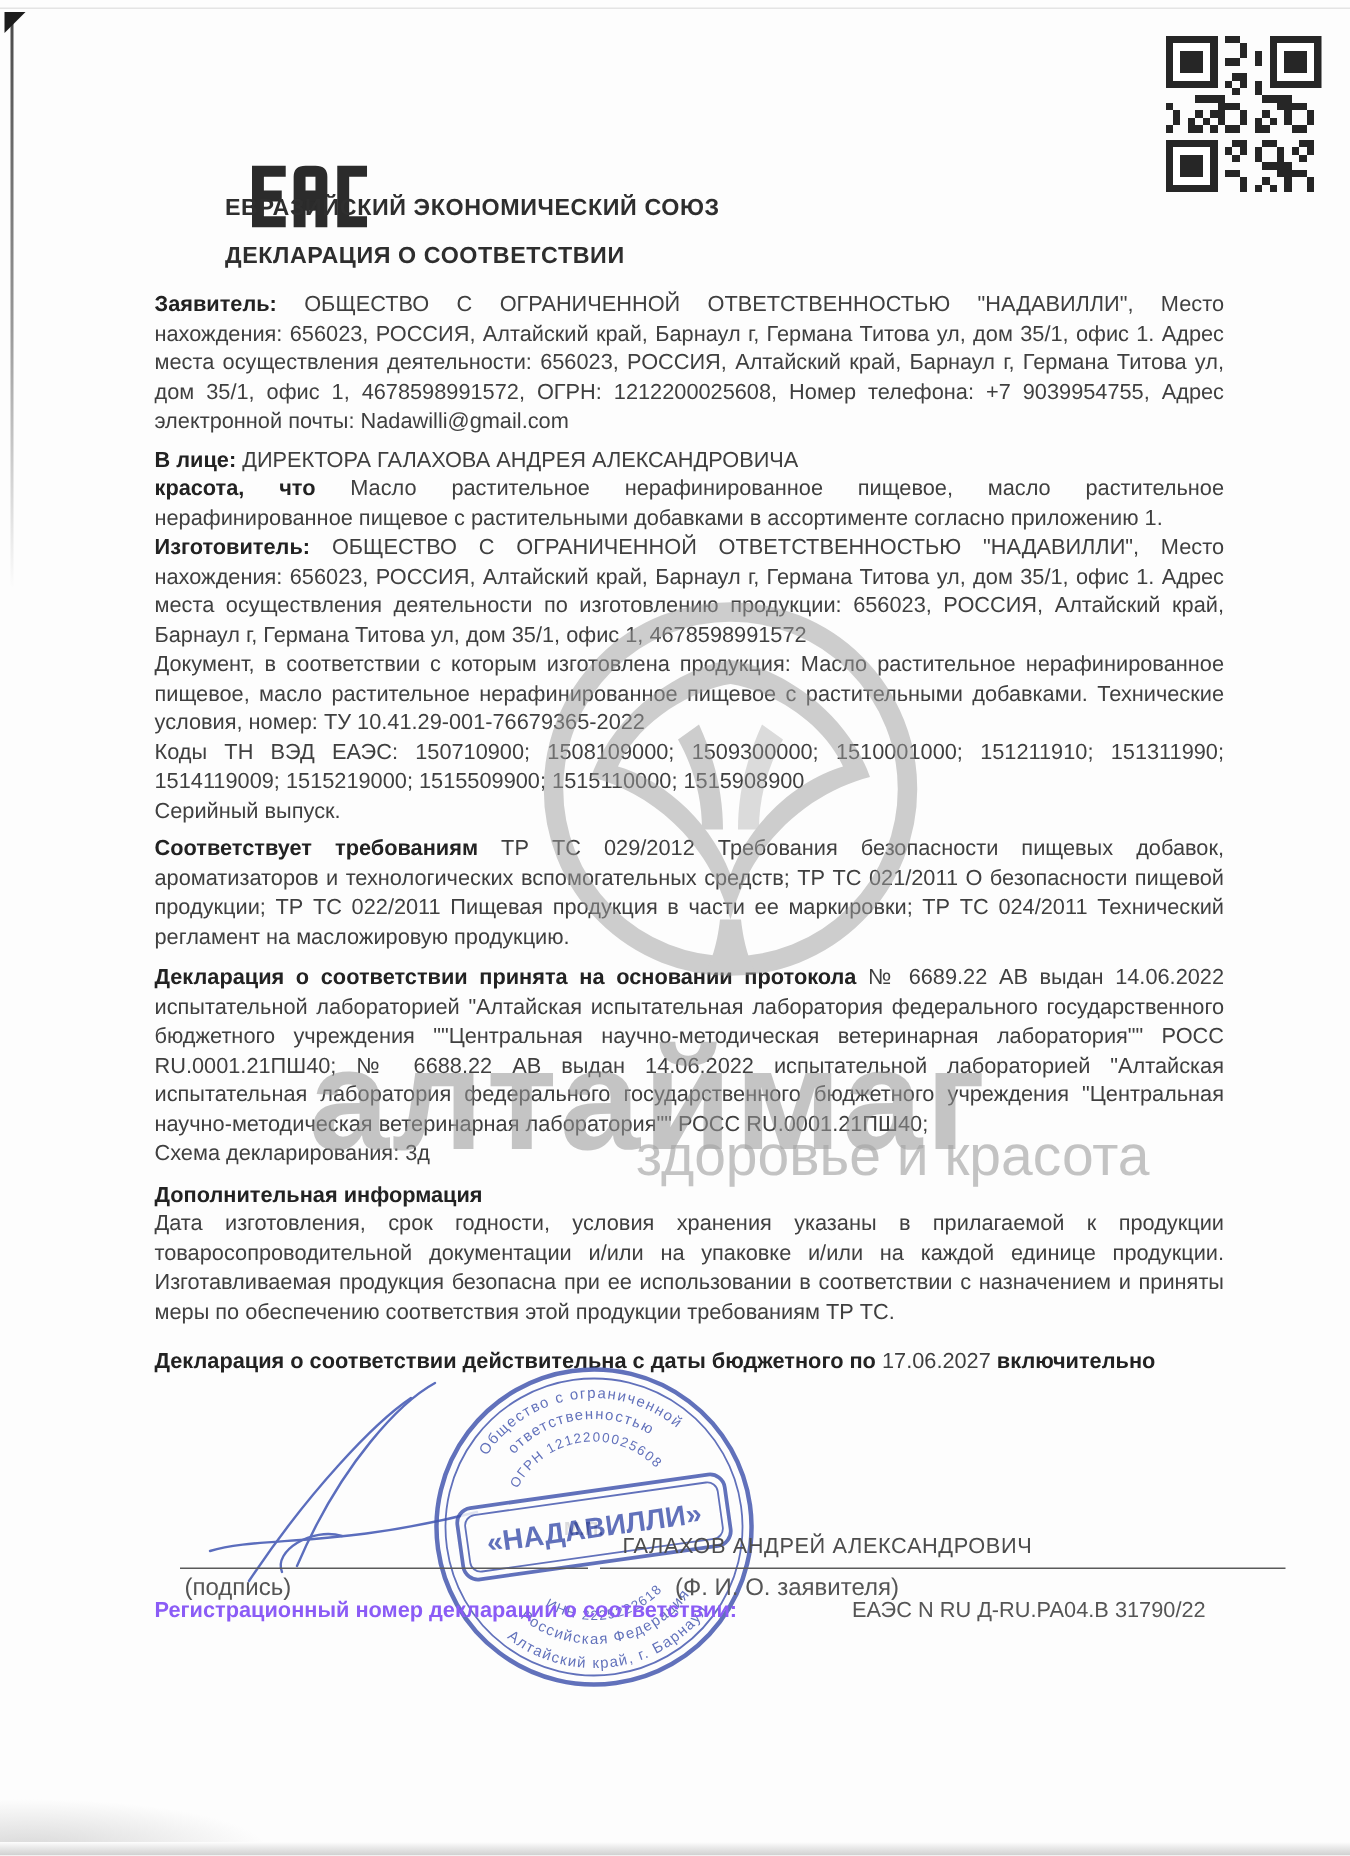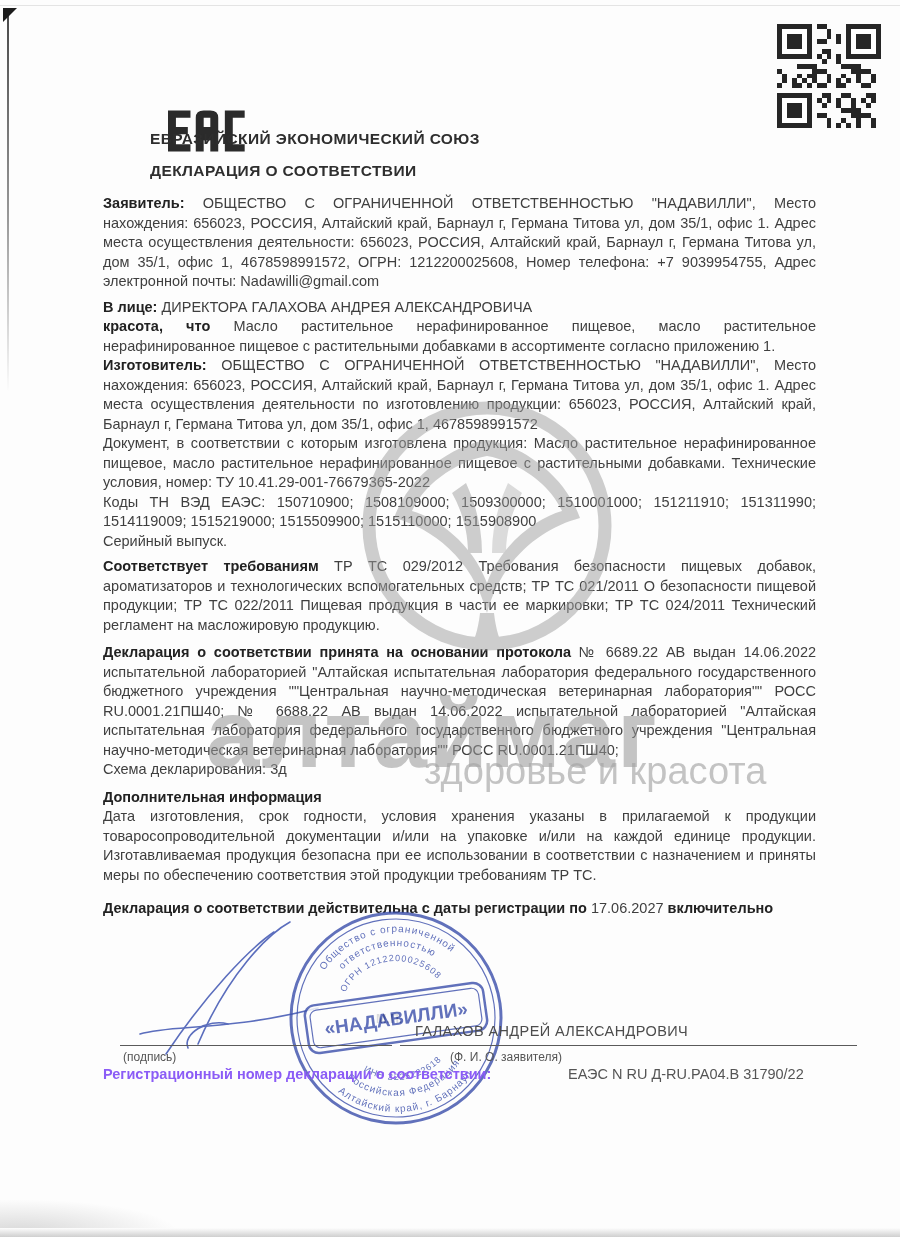--- a/index.html
+++ b/index.html
@@ -42,21 +42,21 @@
 
   
   .sig-strokes{position:absolute;left:128px;top:912px;width:240px;height:150px;}
   .stamp{position:absolute;left:286px;top:908px;width:220px;height:220px;transform:rotate(-8deg);opacity:.82;}
   .stamp text{font-family:"Liberation Sans",sans-serif;}
   .mp{position:absolute;left:349px;top:1012px;font-size:12.5px;font-weight:bold;color:#45454f;margin-left:27px;}
 
   .sig-line{position:absolute;height:1px;background:#5a5a5a;top:1045px;}
   .sig-line.left{left:120px;width:272px;}
   .sig-line.right{left:400px;width:457px;}
-  .small-label{position:absolute;font-size:12px;color:#555;}
+  .small-label{position:absolute;font-size:16px;color:#555;}
   .podpis{left:123px;top:1050px;}
   .fio{left:450px;top:1050px;}
   .declarant{position:absolute;left:415px;top:1023px;font-size:14.5px;color:#4c4c4c;letter-spacing:.4px;}
 
   .reg-row{position:absolute;left:103px;width:760px;font-size:14.5px;color:#3f3f3f;}
   .reg-row .lbl{font-weight:bold;color:#8b5cf6;display:inline-block;width:465px;}
   .reg-row .val{color:#555;}
   .reg1{top:1066px;} .reg2{top:1092px;}
 </style>
 </head>
@@ -208,21 +208,21 @@
     <p><b>красота, что</b> <span>Масло растительное нерафинированное пищевое, масло растительное нерафинированное пищевое  с растительными добавками в ассортименте согласно приложению 1.</span></p>
     <p><b>Изготовитель:</b> <span>ОБЩЕСТВО С ОГРАНИЧЕННОЙ ОТВЕТСТВЕННОСТЬЮ "НАДАВИЛЛИ", Место нахождения: 656023, РОССИЯ, Алтайский край, Барнаул г, Германа Титова ул, дом 35/1, офис 1. Адрес места осуществления деятельности по изготовлению продукции: 656023, РОССИЯ, Алтайский край, Барнаул г, Германа Титова ул, дом 35/1, офис 1, 4678598991572</span></p>
     <p><span>Документ, в соответствии с которым изготовлена продукция: Масло растительное нерафинированное пищевое, масло растительное нерафинированное пищевое с растительными добавками. Технические условия, номер: ТУ 10.41.29-001-76679365-2022</span></p>
     <p><span>Коды ТН ВЭД ЕАЭС: 150710900; 1508109000; 1509300000; 1510001000; 151211910; 151311990; 1514119009; 1515219000; 1515509900; 1515110000; 1515908900</span></p>
     <p><span>Серийный выпуск.</span></p>
     <p class="mt6"><b>Соответствует требованиям</b> <span>ТР ТС 029/2012 Требования безопасности пищевых добавок, ароматизаторов и технологических вспомогательных средств; ТР ТС 021/2011 О безопасности пищевой продукции; ТР ТС 022/2011 Пищевая продукция в части ее маркировки; ТР ТС 024/2011 Технический регламент на масложировую продукцию.</span></p>
     <p class="mt8"><b>Декларация о соответствии принята на основании протокола</b> <span>№ 6689.22 АВ выдан 14.06.2022 испытательной лабораторией "Алтайская испытательная лаборатория федерального государственного бюджетного учреждения ""Центральная научно-методическая ветеринарная лаборатория"" РОСС RU.0001.21ПШ40; № 6688.22 АВ выдан 14.06.2022 испытательной лабораторией "Алтайская испытательная лаборатория федерального государственного бюджетного учреждения "Центральная научно-методическая ветеринарная лаборатория"" РОСС RU.0001.21ПШ40;</span></p>
     <p><span>Схема декларирования: 3д</span></p>
     <p class="mt8 head-b">Дополнительная информация</p>
     <p>Дата изготовления, срок годности, условия хранения указаны в прилагаемой к продукции товаросопроводительной документации и/или на упаковке и/или на каждой единице продукции. Изготавливаемая продукция безопасна при ее использовании в соответствии с назначением и приняты меры по обеспечению соответствия этой продукции требованиям ТР ТС.</p>
-    <p class="mt14"><b>Декларация о соответствии действительна с даты регистрации по</b> <span>17.06.2027</span> <b>включительно</b></p>
+    <p class="mt14"><b>Декларация о соответствии действительна с даты бюджетного по</b> <span>17.06.2027</span> <b>включительно</b></p>
   </div>
 
   <div class="wm wm-emblem">
     <svg viewBox="0 0 270 258" fill="none">
       <circle cx="135" cy="128" r="118" stroke="#9e9e9e" stroke-width="13"></circle>
       <g fill="#9e9e9e">
         <path d="M135,215 C120,160 80,130 42,120 C60,70 110,45 135,42 C160,45 210,70 228,120 C190,130 150,160 135,215 Z
                  M135,185 C150,145 185,120 210,113 C196,82 160,62 135,58 C110,62 74,82 60,113 C85,120 120,145 135,185 Z"></path>
         <path d="M128,215 h14 c2,18 6,28 10,36 h-34 c4,-8 8,-18 10,-36 z"></path>
         <path d="M100,95 l14,-10 c10,22 16,45 16,70 h-14 c0,-22 -6,-42 -16,-60 z"></path>

